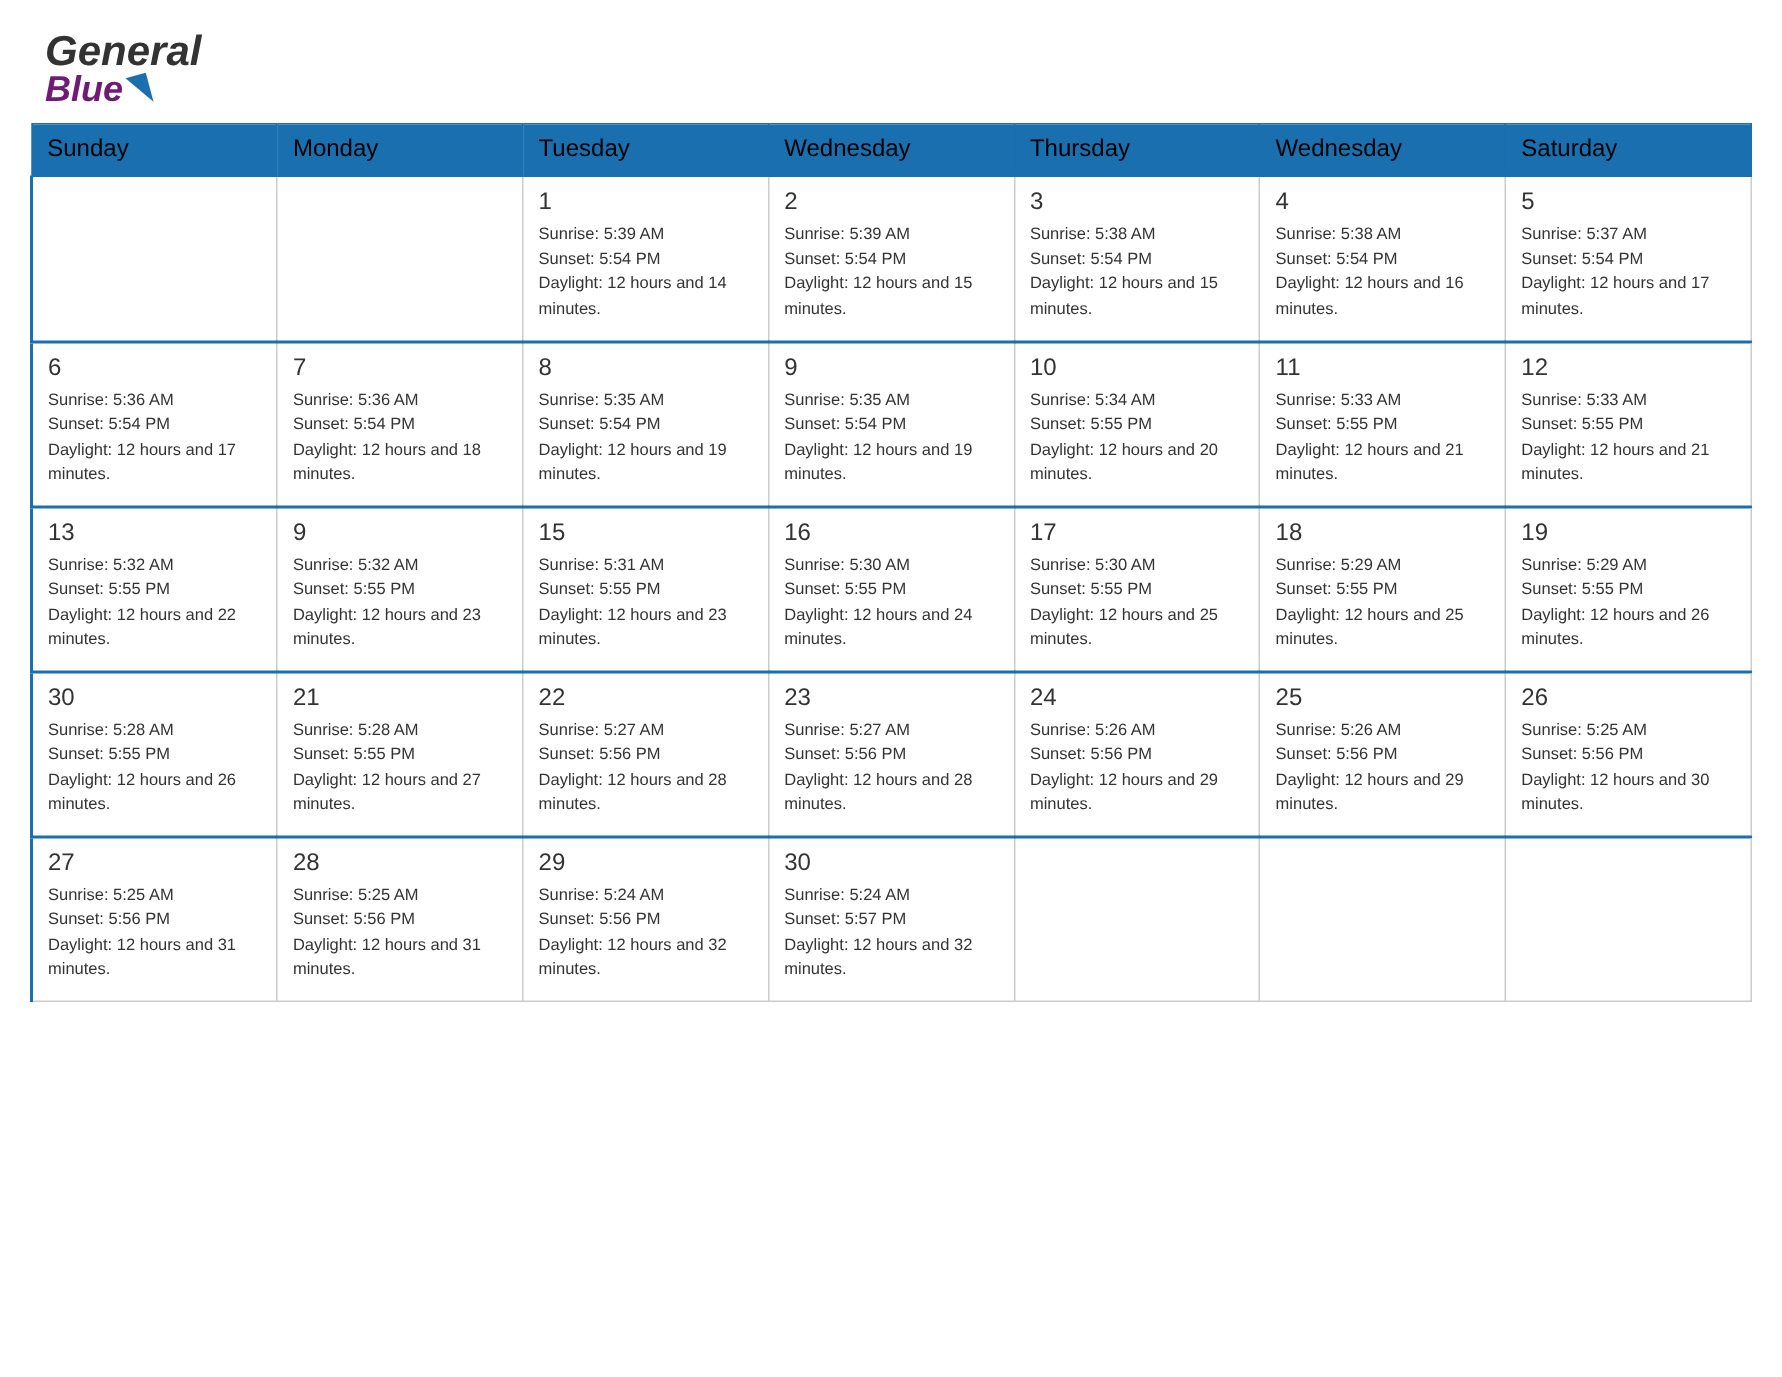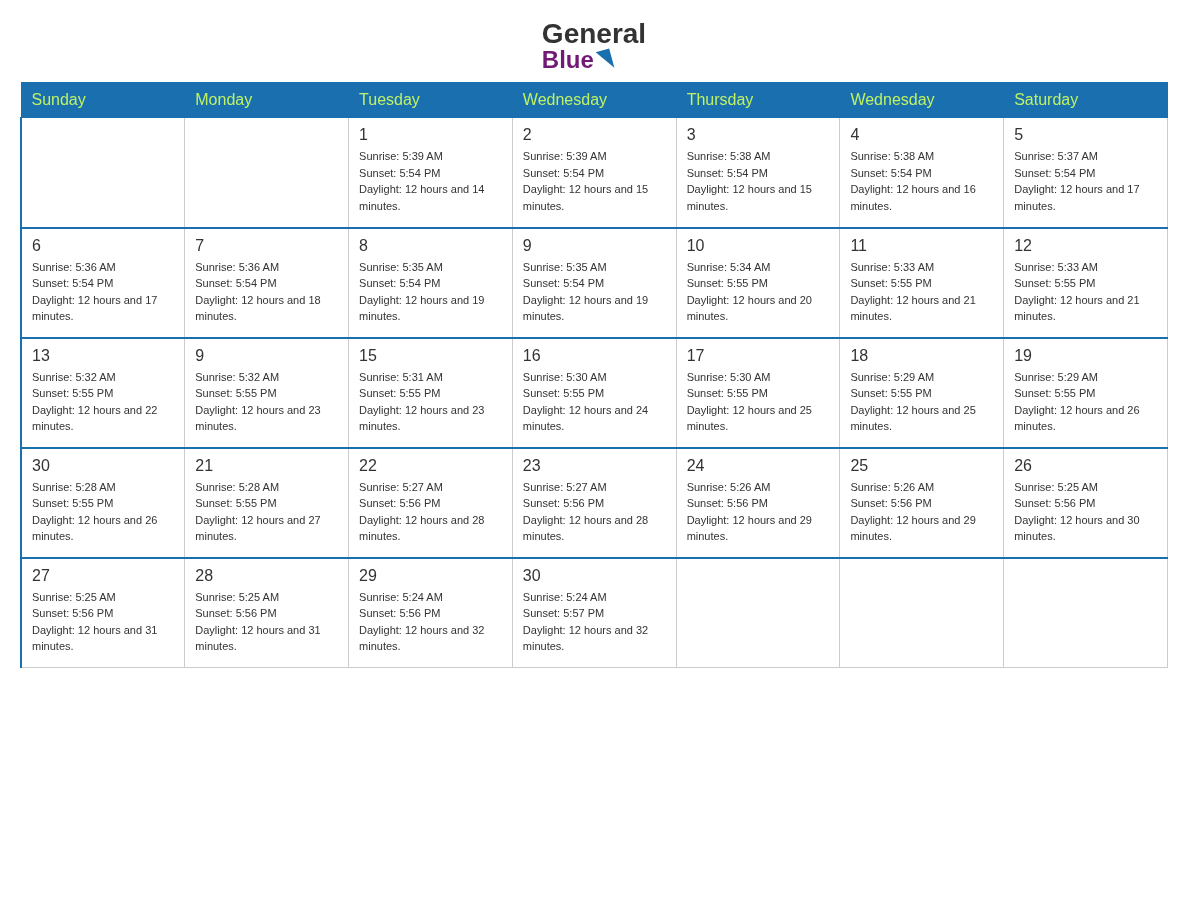--- a/index.html
+++ b/index.html
@@ -5,23 +5,24 @@
     * { box-sizing: border-box; margin: 0; padding: 0; }
     body {
       font-family: Arial, sans-serif;
       background: #fff;
       color: #333;
       width: 1188px;
       min-height: 918px;
     }
     .header {
       display: flex;
-      justify-content: center;
+      justify-content: flex-start;
       align-items: flex-start;
       padding: 20px 30px 10px 30px;
+      font-style: italic;
     }
     .logo {
       display: flex;
       flex-direction: column;
       align-items: flex-start;
     }
     .logo-general {
       font-size: 28px;
       font-weight: bold;
       color: #333;
@@ -61,21 +62,21 @@
     .calendar-container {
       padding: 0 20px 20px 20px;
     }
     table {
       width: 100%;
       border-collapse: collapse;
       table-layout: fixed;
     }
     thead tr th {
       background-color: #1a6faf;
-      color: #bef264;
+      color: #000000;
       font-size: 16px;
       font-weight: normal;
       padding: 8px 10px;
       text-align: left;
       border: 1px solid #1a6faf;
     }
     tbody tr td {
       border: 1px solid #ccc;
       vertical-align: top;
       padding: 8px 10px;

